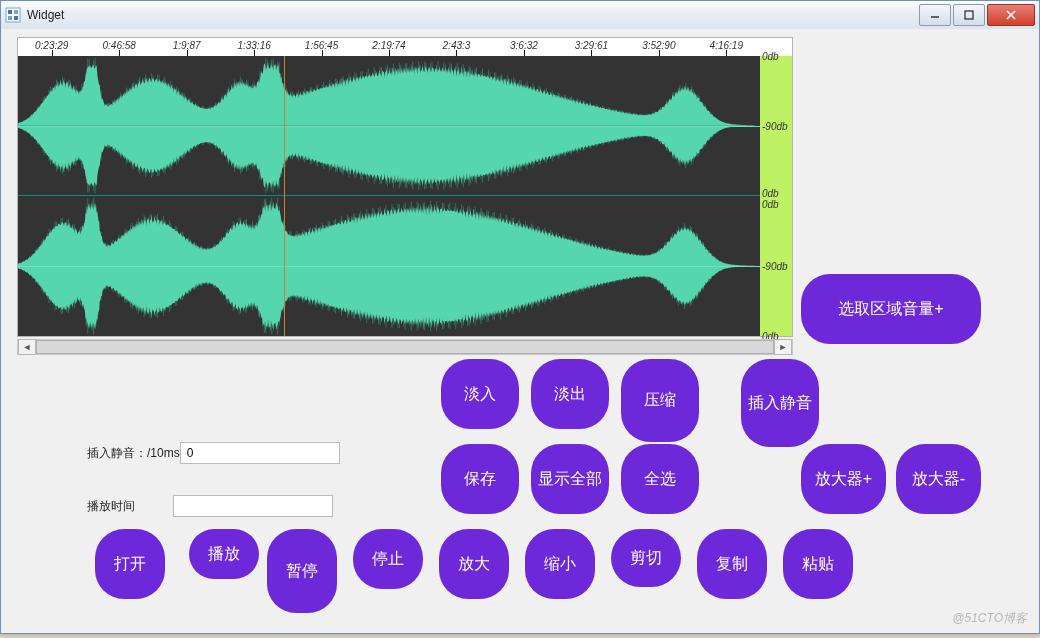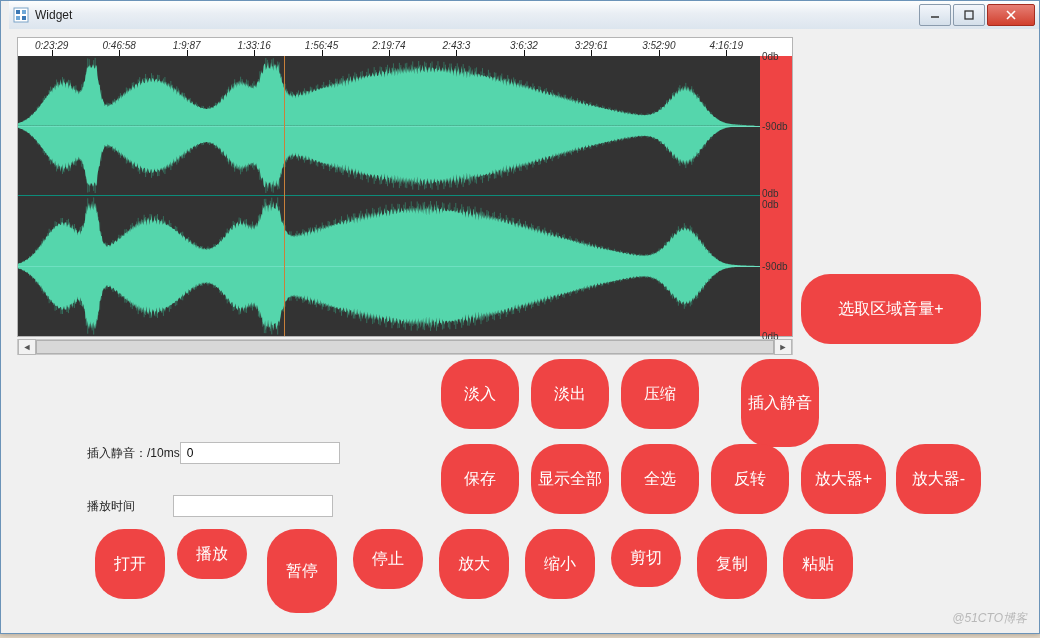--- a/index.html
+++ b/index.html
@@ -8,21 +8,20 @@
     background: #e3d6c4;
     overflow: hidden;
   }
   
   .window {
     position: absolute; left: 0; top: 0; width: 1040px; height: 634px;
     background: #f0f0f0;
     border: 1px solid #6b93b8;
     box-sizing: border-box;
     box-shadow: 0 0 6px rgba(0,0,0,0.3);
-    padding-left: 8px;
   }
   .titlebar {
     height: 28px;
     background: linear-gradient(#fdfefe, #e9eef4 45%, #dce5ee);
     border-bottom: 1px solid #b8c7d8;
     display: flex; align-items: center;
     padding: 0 4px;
     font-size: 12px; color: #222;
   }
   .titlebar .app-icon {
@@ -81,22 +80,22 @@
     font-size:10px; color:#333; font-style:italic;
   }
   .ruler .tick {
     position:absolute; top:2px; transform:translateX(-50%); white-space:nowrap;
   }
   .ruler .tline {
     position:absolute; top:12px; width:1px; height:6px; background:#111;
   }
   .db-col {
     position:absolute; right:0; top:18px; width:32px; bottom:0;
-    background:#ef4444;
-    font-size:10px; color:#333;
+    background:#bef264;
+    font-size:10px; color:#333;font-style:italic;
   }
   .db-col span { position:absolute; left:2px; transform:translateY(-50%); }
   .tracks {
     position:absolute; left:0; top:18px; right:32px; bottom:0;
     background:#333333;
   }
   .track {
     position:absolute; left:0; right:0; height:50%;
     box-sizing:border-box;
   }
@@ -116,21 +115,21 @@
     display:flex; align-items:center; 
   }
   .form-row input {
     width:160px; height:22px; border:1px solid #bcbcbc; background:#fff;
     padding:0 6px; font-size:12px; box-sizing:border-box;
   }
 
   
   .btn {
     position:absolute;
-    background:#ef4444; color:#fff;
+    background:#6d28d9; color:#fff;
     font-size:16px; display:flex; align-items:center; justify-content:center;
     user-select:none;
     border-radius:29px;
   }
   .watermark {
     position:absolute; right:12px; bottom:6px; font-size:12px; color:#b8b8b8;
     font-style:italic;
     text-align:right;
   }
 </style>
@@ -241,32 +240,31 @@
     </div>
     <div class="form-row" style="top:466px">
       <span>播放时间</span>
       <input type="text" style="margin-left: 38px;" value="">
     </div>
 
     <div class="btn" style="left:800px; top:245px; width:180px; height:70px">选取区域音量+</div>
 
     <div class="btn" style="left:440px; top:330px; width:78px; height:70px">淡入</div>
     <div class="btn" style="left:530px; top:330px; width:78px; height:70px">淡出</div>
-    <div class="btn" style="left:620px; top:330px; width:78px; height:70px">压缩</div>
+    <div class="btn" style="left:620px; top:330px; width:78px; height:83px">压缩</div>
     <div class="btn" style="left:740px; top:330px; width:78px; height:88px">插入静音</div>
 
     <div class="btn" style="left:440px; top:415px; width:78px; height:70px">保存</div>
     <div class="btn" style="left:530px; top:415px; width:78px; height:70px">显示全部</div>
     <div class="btn" style="left:620px; top:415px; width:78px; height:70px">全选</div>
-    <div class="btn" style="left:710px; top:415px; width:78px; height:70px">反转</div>
     <div class="btn" style="left:800px; top:415px; width:85px; height:70px">放大器+</div>
     <div class="btn" style="left:895px; top:415px; width:85px; height:70px">放大器-</div>
 
     <div class="btn" style="left:94px;  top:500px; width:70px; height:70px">打开</div>
-    <div class="btn" style="left:176px; top:500px; width:70px; height:50px">播放</div>
+    <div class="btn" style="left:188px; top:500px; width:70px; height:50px">播放</div>
     <div class="btn" style="left:266px; top:500px; width:70px; height:84px">暂停</div>
     <div class="btn" style="left:352px; top:500px; width:70px; height:60px">停止</div>
     <div class="btn" style="left:438px; top:500px; width:70px; height:70px">放大</div>
     <div class="btn" style="left:524px; top:500px; width:70px; height:70px">缩小</div>
     <div class="btn" style="left:610px; top:500px; width:70px; height:58px">剪切</div>
     <div class="btn" style="left:696px; top:500px; width:70px; height:70px">复制</div>
     <div class="btn" style="left:782px; top:500px; width:70px; height:70px">粘贴</div>
 
     <div class="watermark">@51CTO博客</div>
   </div>

